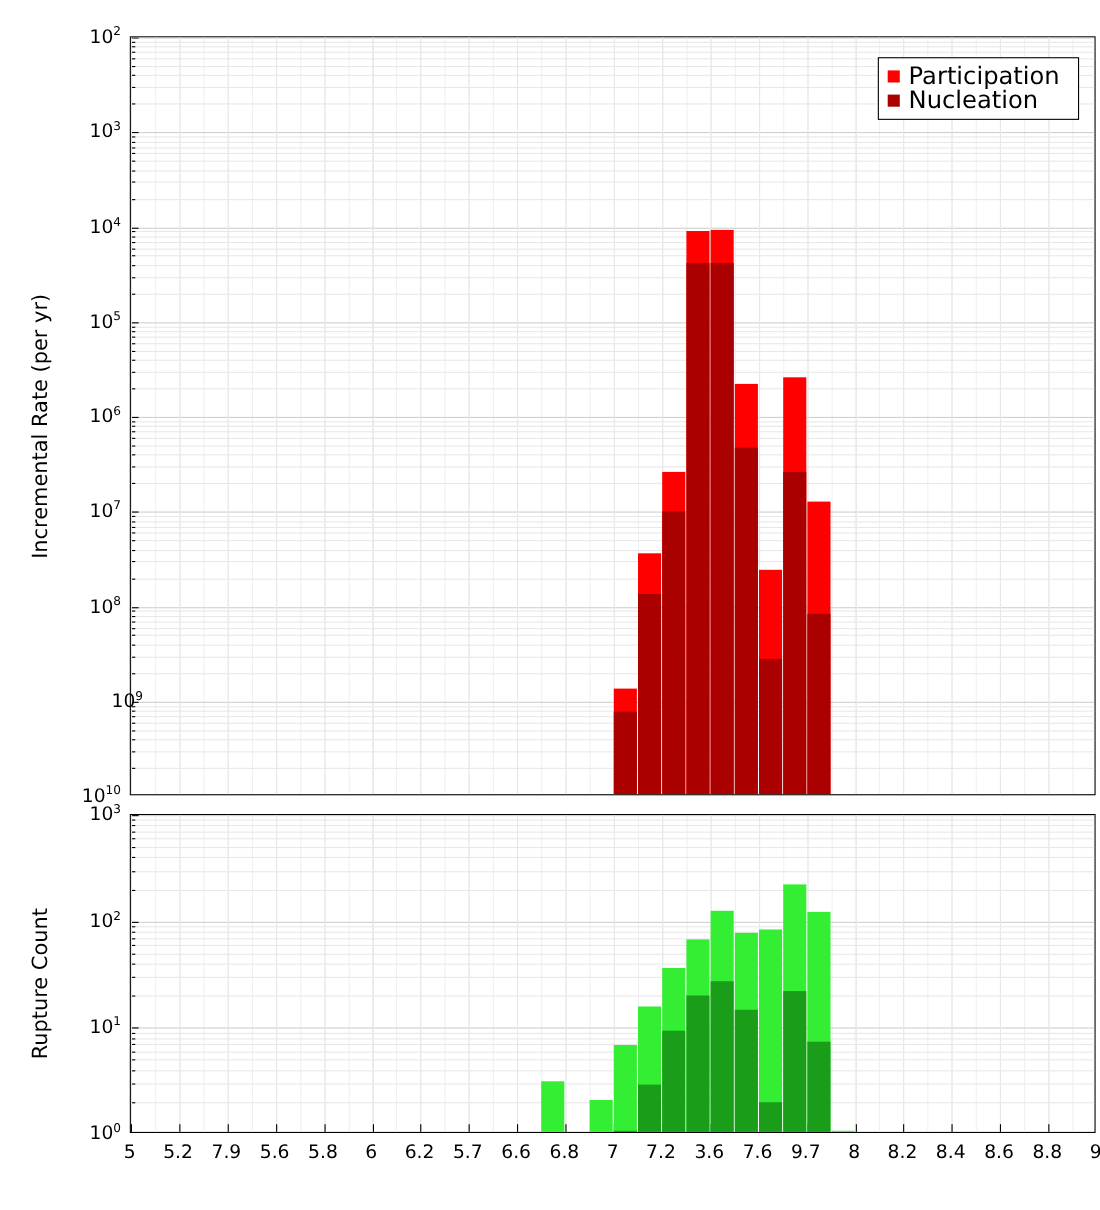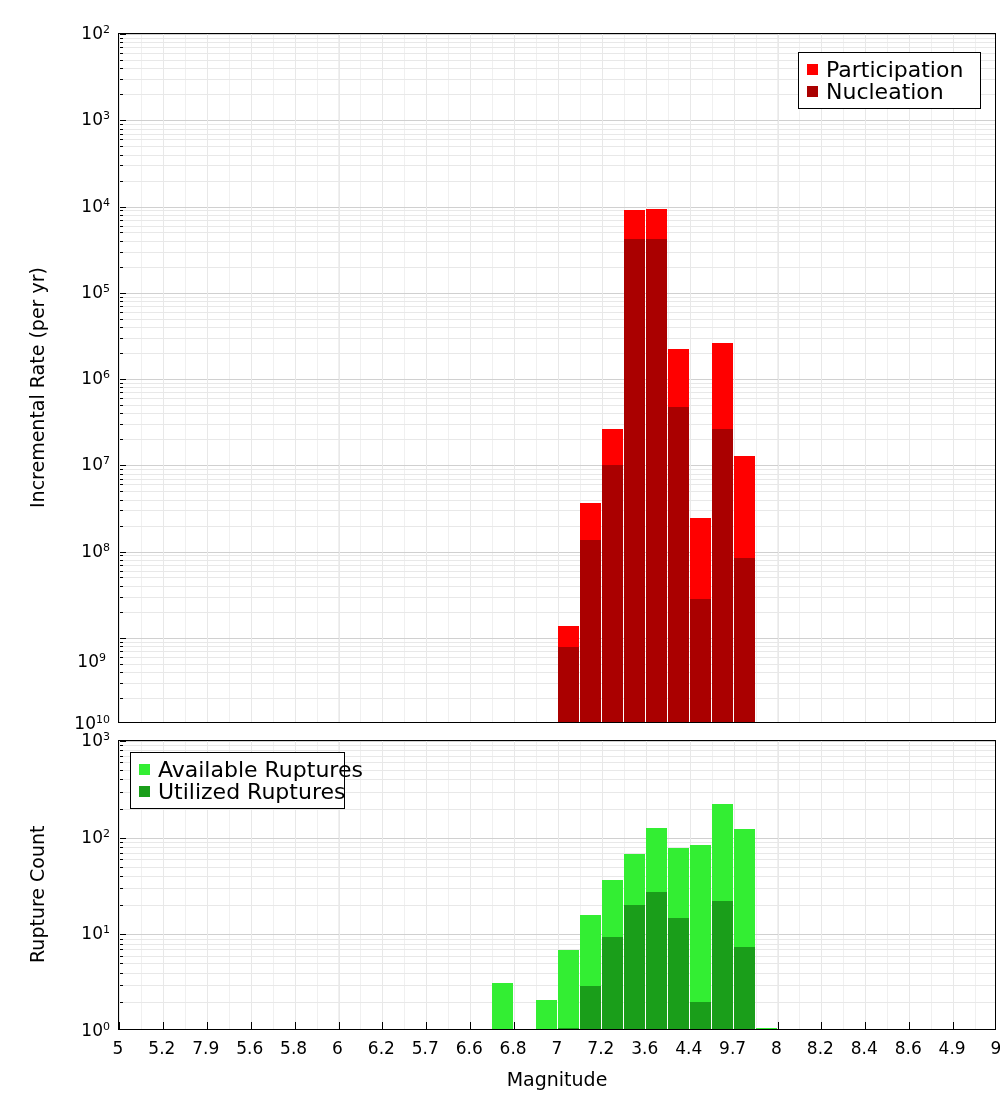--- a/index.html
+++ b/index.html
@@ -357,21 +357,21 @@
       </div>
   </div>
   <div id="top-ticklabels">
       <div class="ytl" style="top: 33px; right: 890px;">10<sup>2</sup></div>
       <div class="ytl" style="top: 119.25px; right: 890px;">10<sup>3</sup></div>
       <div class="ytl" style="top: 205.5px; right: 890px;">10<sup>4</sup></div>
       <div class="ytl" style="top: 291.75px; right: 890px;">10<sup>5</sup></div>
       <div class="ytl" style="top: 378px; right: 890px;">10<sup>6</sup></div>
       <div class="ytl" style="top: 464.25px; right: 890px;">10<sup>7</sup></div>
       <div class="ytl" style="top: 550.5px; right: 890px;">10<sup>8</sup></div>
-      <div class="ytl" style="top: 636.75px; right: 894px; margin-top: 24px;">10<sup>9</sup></div>
+      <div class="ytl" style="top: 636.75px; right: 870px;">10<sup>9</sup></div>
       <div class="ytl" style="top: 723px; right: 890px;">10<sup>10</sup></div>
     </div>
   <div class="axis-title-y" id="title-y-top" style="left: 26px; top: 508px;">Incremental Rate (per yr)</div>
 
   <div class="legend" id="legend-top" style="left: 798px; top: 52px; width: 183px;">
       <div class="legend-row">
         <span class="legend-swatch" style="background: rgb(255, 0, 0);"></span>
         <span class="legend-text">Participation</span>
       </div>
       <div class="legend-row">
@@ -550,36 +550,25 @@
       <div class="xtl" style="left: 249.7px; top: 1038px;">5.6</div>
       <div class="xtl" style="left: 293.6px; top: 1038px;">5.8</div>
       <div class="xtl" style="left: 337.5px; top: 1038px;">6</div>
       <div class="xtl" style="left: 381.4px; top: 1038px;">6.2</div>
       <div class="xtl" style="left: 425.3px; top: 1038px;">5.7</div>
       <div class="xtl" style="left: 469.2px; top: 1038px;">6.6</div>
       <div class="xtl" style="left: 513.1px; top: 1038px;">6.8</div>
       <div class="xtl" style="left: 557px; top: 1038px;">7</div>
       <div class="xtl" style="left: 600.9px; top: 1038px;">7.2</div>
       <div class="xtl" style="left: 644.8px; top: 1038px;">3.6</div>
-      <div class="xtl" style="left: 688.7px; top: 1038px;">4.4</div>
+      <div class="xtl" style="left: 688.7px; top: 1038px;">7.6</div>
       <div class="xtl" style="left: 732.6px; top: 1038px;">9.7</div>
       <div class="xtl" style="left: 776.5px; top: 1038px;">8</div>
       <div class="xtl" style="left: 820.4px; top: 1038px;">8.2</div>
       <div class="xtl" style="left: 864.3px; top: 1038px;">8.4</div>
       <div class="xtl" style="left: 908.2px; top: 1038px;">8.6</div>
-      <div class="xtl" style="left: 952.1px; top: 1038px;">4.9</div>
+      <div class="xtl" style="left: 952.1px; top: 1038px;">8.8</div>
       <div class="xtl" style="left: 996px; top: 1038px;">9</div>
     </div>
   <div class="axis-title-y" id="title-y-bot" style="left: 26px; top: 963px;">Rupture Count</div>
-  <div class="axis-title-x" id="title-x-bot" style="left: 118px; width: 878px; top: 1068px;">Magnitude</div>
-
-  <div class="legend" id="legend-bot" style="left: 130px; top: 752px; width: 215px;">
-      <div class="legend-row">
-        <span class="legend-swatch" style="background: rgb(51, 238, 51);"></span>
-        <span class="legend-text">Available Ruptures</span>
-      </div>
-      <div class="legend-row">
-        <span class="legend-swatch" style="background: rgb(26, 158, 26);"></span>
-        <span class="legend-text">Utilized Ruptures</span>
-      </div>
-    </div>
+
 
 </div>
 
 </body></html>

